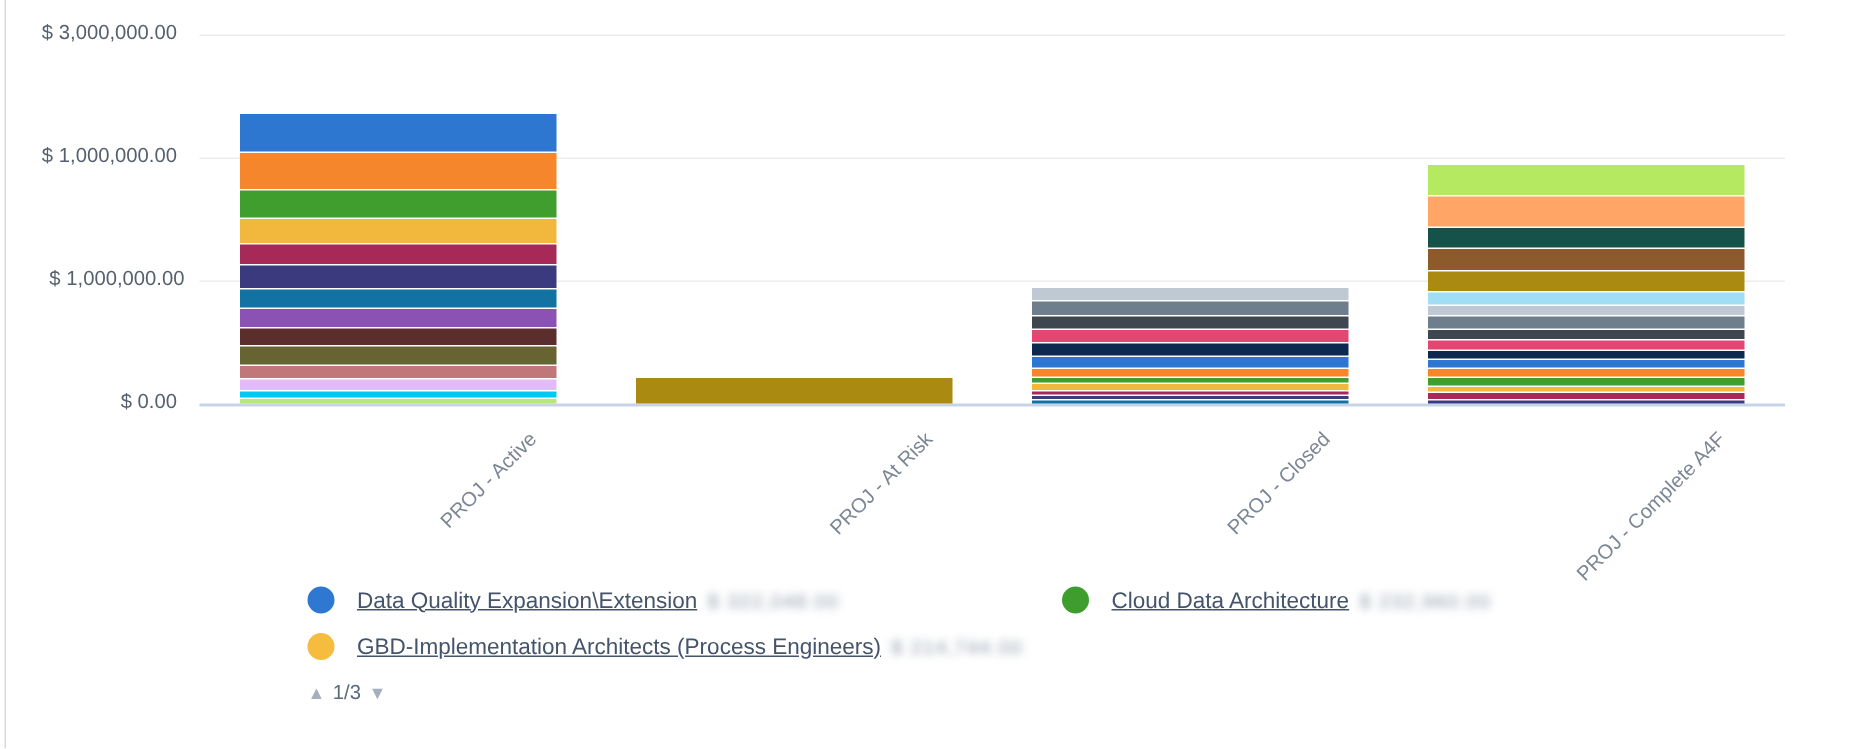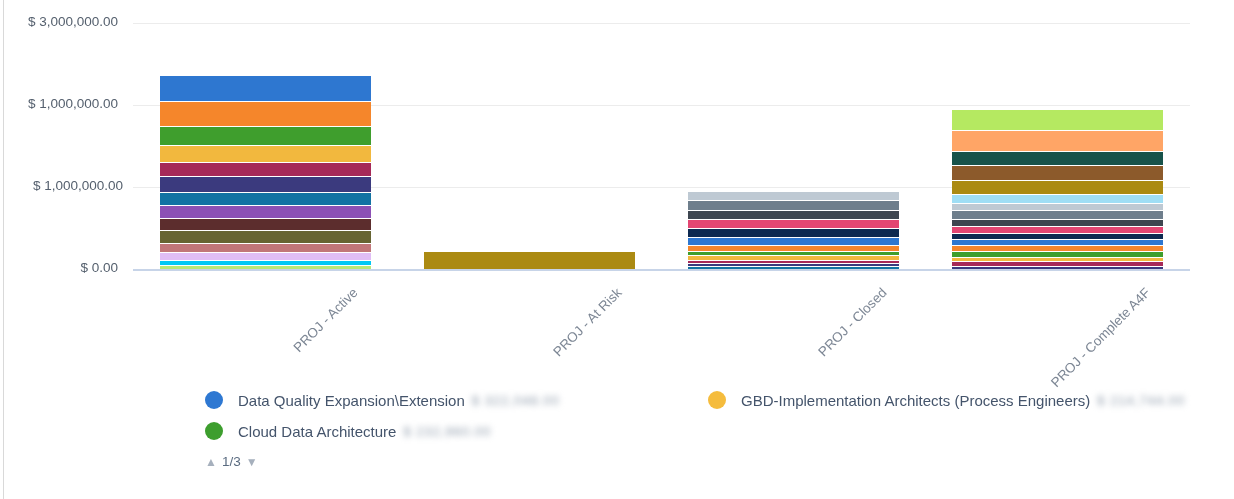--- a/index.html
+++ b/index.html
@@ -17,21 +17,21 @@
   .x-label-anchor { position:absolute; width:0; height:0; }
   .x-label-anchor span { position:absolute; right:0; top:0; display:inline-block;
       transform:rotate(-45deg); transform-origin:right top; white-space:nowrap;
       font-size:13.5px; color:#7c8694; }
 
   
   #legend { position:absolute; left:205px; top:389px; display:grid;
             grid-template-columns:503px auto; row-gap:9px; }
   .legend-item { display:flex; align-items:center; height:22px; cursor:pointer; }
   .legend-dot { width:18px; height:18px; border-radius:50%; flex:0 0 18px; margin-right:15px; }
-  .legend-label { font-size:15px; color:#44546b; white-space:nowrap; }
+  .legend-label { font-size:15px; color:#44546b; white-space:nowrap;text-decoration:underline; }
   .legend-value { margin-left:7px; font-size:13px; color:#8b98a8; filter:blur(3px);
                   white-space:nowrap; letter-spacing:1px; }
 
   
   #pager { position:absolute; left:205px; top:454px; display:flex; align-items:center;
            font-size:13.5px; color:#5a6b80; }
   .pager-arrow { color:#a6b0bd; font-size:12px; cursor:pointer; }
   #pager .page-num { margin:0 5px; }
 </style>
 </head>
@@ -113,28 +113,28 @@
         <span>PROJ - Complete A4F</span>
       </div>
     </div>
   <div id="legend">
       <div class="legend-item">
         <span class="legend-dot" style="background: rgb(46, 120, 210);"></span>
         <span class="legend-label">Data Quality Expansion\Extension</span>
         <span class="legend-value">$ 322,048.00</span>
       </div>
       <div class="legend-item">
+        <span class="legend-dot" style="background: rgb(61, 158, 46);"></span>
+        <span class="legend-label">Cloud Data Architecture</span>
+        <span class="legend-value">$ 232,960.00</span>
+      </div>
+      <div class="legend-item">
         <span class="legend-dot" style="background: rgb(245, 188, 61);"></span>
         <span class="legend-label">GBD-Implementation Architects (Process Engineers)</span>
         <span class="legend-value">$ 214,744.00</span>
-      </div>
-      <div class="legend-item">
-        <span class="legend-dot" style="background: rgb(61, 158, 46);"></span>
-        <span class="legend-label">Cloud Data Architecture</span>
-        <span class="legend-value">$ 232,960.00</span>
       </div>
     </div>
   <div id="pager">
     <span class="pager-arrow">▲</span>
     <span class="page-num">1/3</span>
     <span class="pager-arrow">▼</span>
   </div>
 </div>
 
 </body></html>

